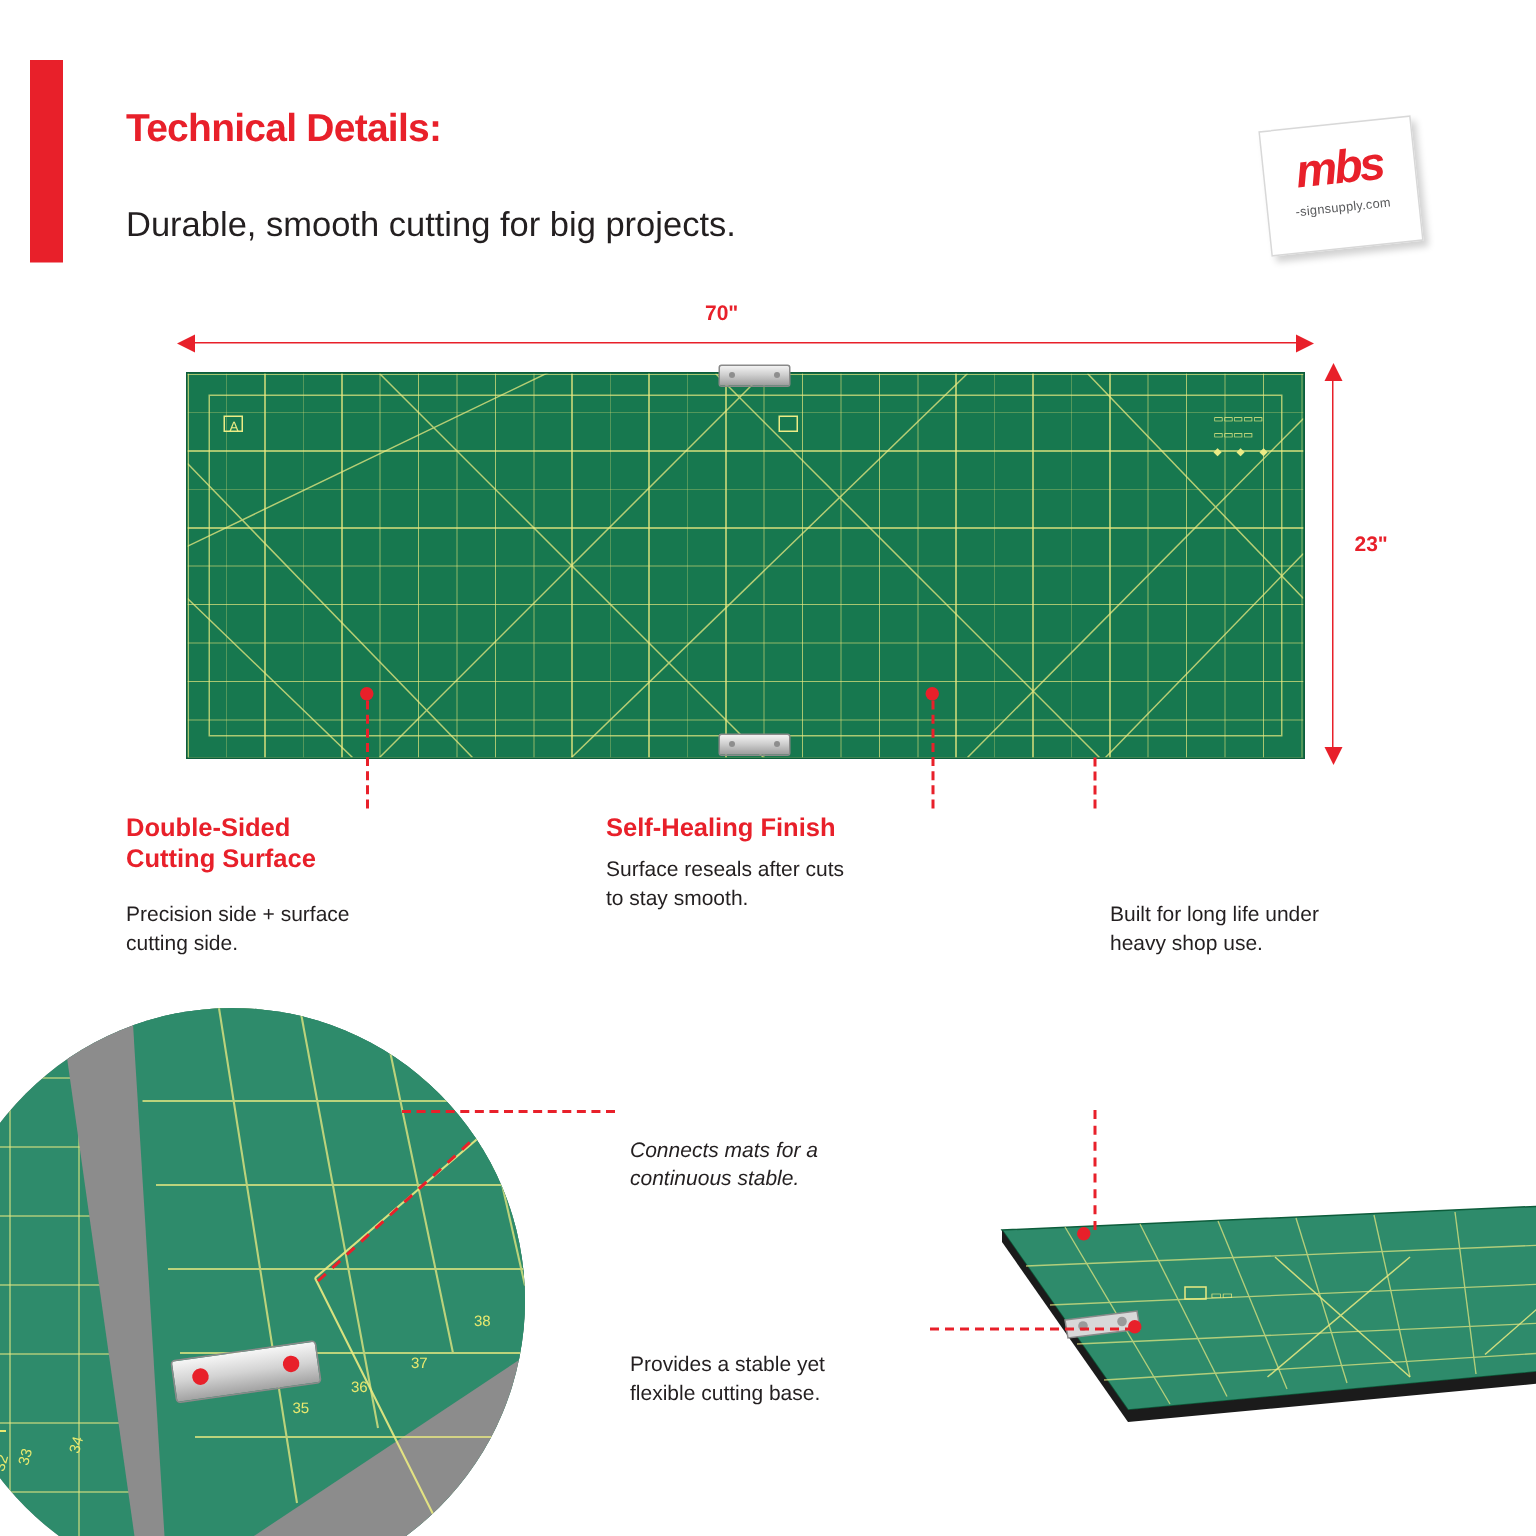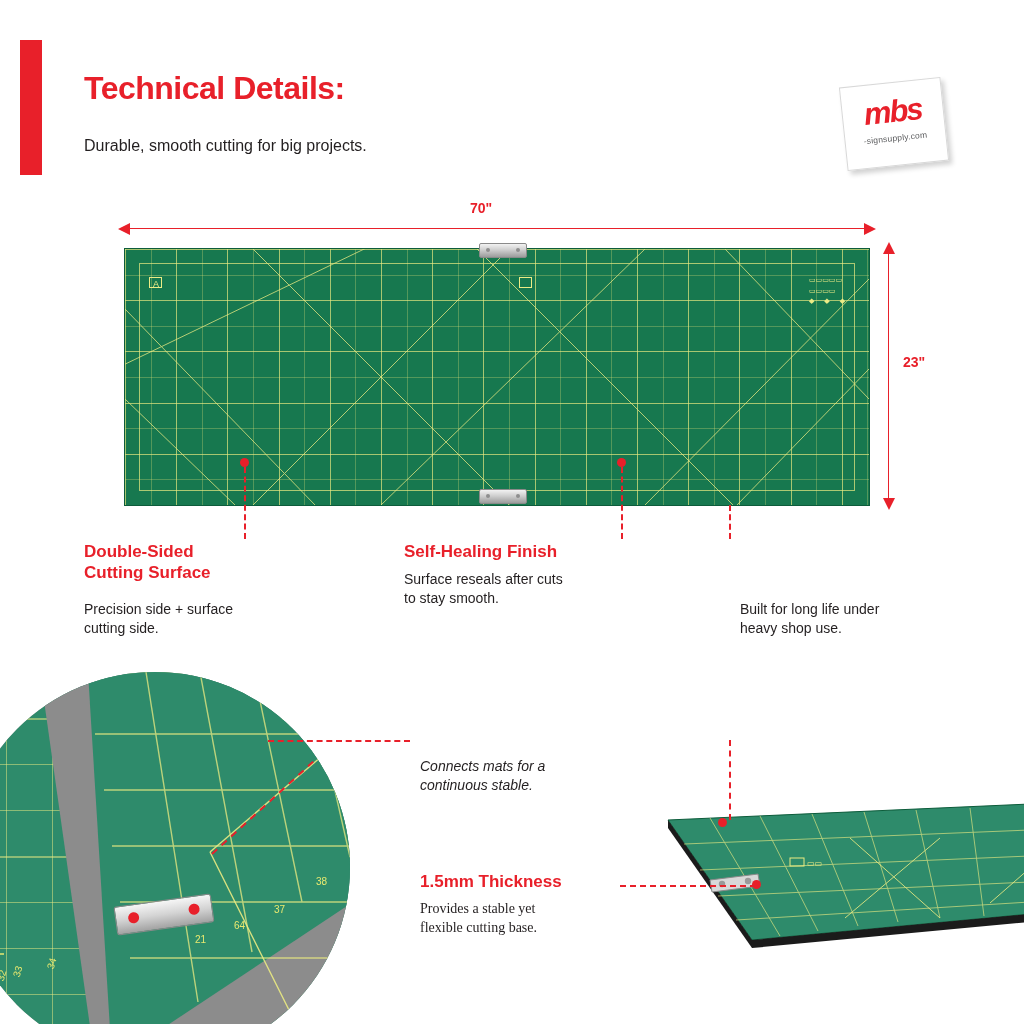--- a/index.html
+++ b/index.html
@@ -27,31 +27,31 @@
     left: 20px;
     top: 40px;
     width: 22px;
     height: 135px;
     background: #e8202a;
   }
   .title {
     position: absolute;
     left: 84px;
     top: 72px;
-    font-size: 32px;
+    font-size: 26px;
     font-weight: bold;
     color: #e8202a;
     letter-spacing: -0.5px;
     line-height: 1;
   }
   .subtitle {
     position: absolute;
     left: 84px;
     top: 136px;
-    font-size: 16px;
+    font-size: 23px;
     color: #231f20;
     line-height: 1.2;
   }
 
   
   .logo-box {
     position: absolute;
     left: 843px;
     top: 82px;
     width: 100px;
@@ -402,22 +402,22 @@
 
       <g stroke="#e9e96f" stroke-width="1.3">
         <line x1="24" y1="262" x2="38" y2="262"></line>
         <line x1="30" y1="282" x2="44" y2="282"></line>
       </g>
     </svg>
 
     <div class="tick-label" style="left:36px; top:298px; transform:rotate(-74deg);">32</div>
     <div class="tick-label" style="left:52px; top:294px; transform:rotate(-74deg);">33</div>
     <div class="tick-label" style="left:86px; top:286px; transform:rotate(-74deg);">34</div>
-    <div class="tick-label" style="left:235px; top:262px;">21</div>
-    <div class="tick-label" style="left:274px; top:248px;">64</div>
+    <div class="tick-label" style="left:235px; top:262px;">35</div>
+    <div class="tick-label" style="left:274px; top:248px;">36</div>
     <div class="tick-label" style="left:314px; top:232px;">37</div>
     <div class="tick-label" style="left:356px; top:204px;">38</div>
 
     <div class="cd-clip" style="left:155px; top:228px;">
       <div class="stud" style="left:12px;"></div>
       <div class="stud" style="right:12px;"></div>
     </div>
   </div>
 
   <div class="leader-h" style="left:268px; top:740px; width:142px;"></div>
@@ -458,21 +458,18 @@
     <polygon points="70,82 118,76 120,88 72,94" fill="#d8d8d8" stroke="#8a8a8a" stroke-width="1"></polygon>
     <circle cx="82" cy="86" r="3.2" fill="#9a9a9a"></circle>
     <circle cx="108" cy="83" r="3.2" fill="#9a9a9a"></circle>
   </svg>
 
   <div class="dot" style="left:718px; top:818px;"></div>
   <div class="leader-v" style="left:729px; top:740px; height:80px;"></div>
   <div class="dot" style="left:752px; top:880px;"></div>
   <div class="leader-h" style="left:620px; top:885px; width:136px;"></div>
 
-  <div class="callout-title" style="left:420px; top:871px; width:240px;">
-    <span>1.5mm Thickness</span>
-  </div>
-  <div class="callout-body" style="left:420px; top:900px; width:230px;font-family:Liberation Serif, serif;">
+  <div class="callout-body" style="left:420px; top:900px; width:230px;">
     <span>Provides a stable yet</span><br>
     <span>flexible cutting base.</span>
   </div>
 
 </div>
 
 </body></html>

